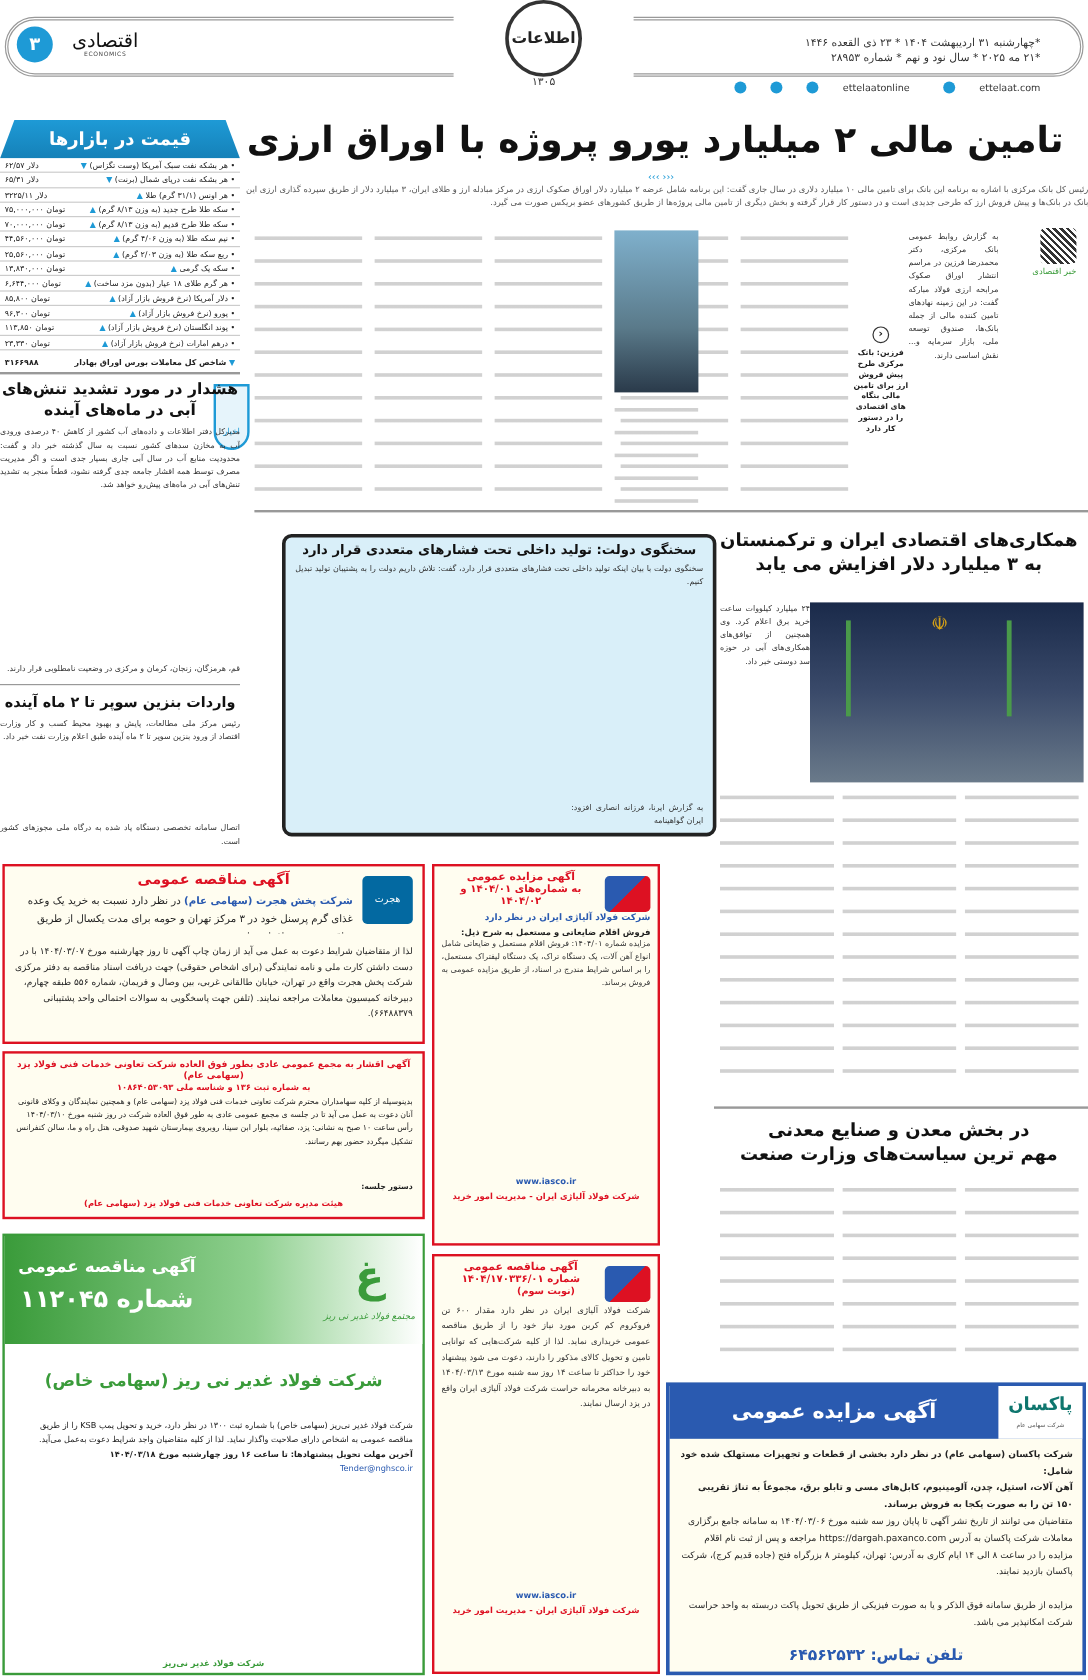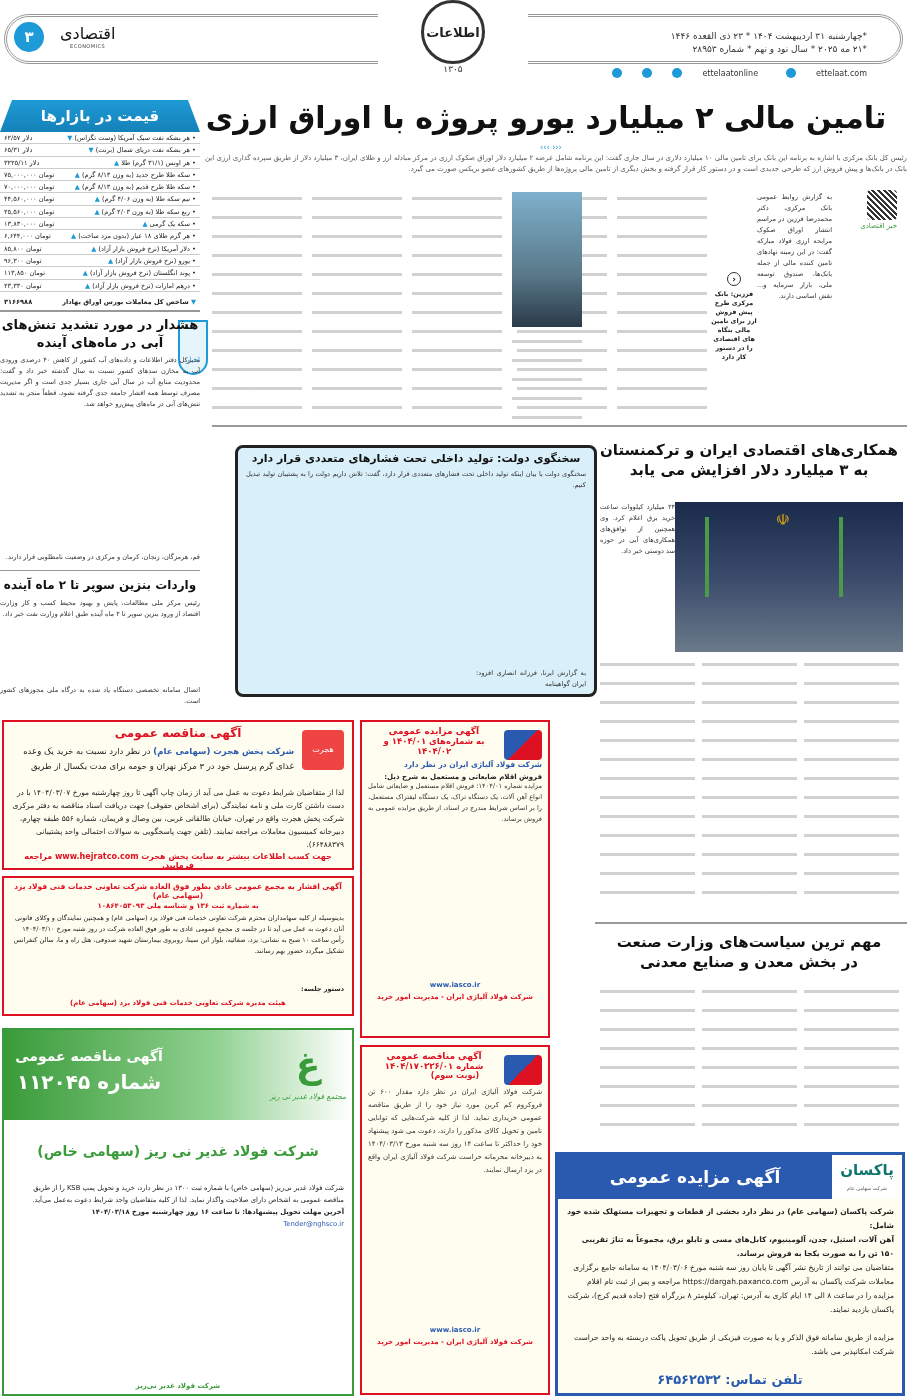--- a/index.html
+++ b/index.html
@@ -294,22 +294,22 @@
     <div class="line"></div>
     <div class="line"></div>
     <div class="line"></div>
     <div class="line"></div>
     <div class="line"></div>
 </div>
 
 <div class="hr" style="top:922px;left:595px;width:312px"></div>
 
 <div class="h2 abs" style="top:932px;right:8px;width:300px;font-size:15px;line-height:20px">
+  <div>در بخش معدن و صنایع معدنی</div>
   <div>مهم ترین سیاست‌های وزارت صنعت</div>
-  <div>در بخش معدن و صنایع معدنی</div>
 </div>
 <div class="text-block" style="top:985px;right:8px;width:95px;height:160px">
   <div class="line"></div>
     <div class="line"></div>
     <div class="line"></div>
     <div class="line"></div>
     <div class="line"></div>
     <div class="line"></div>
     <div class="line"></div>
     <div class="line"></div>
@@ -330,26 +330,25 @@
     <div class="line"></div>
     <div class="line"></div>
     <div class="line"></div>
     <div class="line"></div>
     <div class="line"></div>
     <div class="line"></div>
 </div>
 
 <div class="ad" style="top:720px;left:2px;width:352px;height:150px;padding:4px 8px">
   <div class="h2" style="color:#d12;font-size:12px">آگهی مناقصه عمومی</div>
-  <div style="position:absolute;top:8px;right:8px;width:42px;height:40px;background:#ef4444;color:#fff;font-size:8px;text-align:center;line-height:40px;border-radius:4px">هجرت</div>
+  <div style="position:absolute;top:8px;right:8px;width:42px;height:40px;background:#0369a1;color:#fff;font-size:8px;text-align:center;line-height:40px;border-radius:4px">هجرت</div>
   <div style="font-size:8.5px;line-height:15px;margin-top:4px;margin-right:50px;height:34px;overflow:hidden">
     <b style="color:#2a5ab0">شرکت پخش هجرت (سهامی عام)</b> <span>در نظر دارد نسبت به خرید یک وعده غذای گرم پرسنل خود در ۳ مرکز تهران و حومه برای مدت یکسال از طریق مناقصه عمومی اقدام نماید.</span>
   </div>
   <div style="font-size:7.5px;line-height:13px;margin-top:8px;height:66px;overflow:hidden">لذا از متقاضیان شرایط دعوت به عمل می آید از زمان چاپ آگهی تا روز چهارشنبه مورخ ۱۴۰۴/۰۳/۰۷ با در دست داشتن کارت ملی و نامه نمایندگی (برای اشخاص حقوقی) جهت دریافت اسناد مناقصه به دفتر مرکزی شرکت پخش هجرت واقع در تهران، خیابان طالقانی غربی، بین وصال و فریمان، شماره ۵۵۶ طبقه چهارم، دبیرخانه کمیسیون معاملات مراجعه نمایند. (تلفن جهت پاسخگویی به سوالات احتمالی واحد پشتیبانی ۶۶۴۸۸۳۷۹).</div>
-  <div style="color:#d12;font-weight:bold;font-size:8px;text-align:center">جهت کسب اطلاعات بیشتر به سایت پخش هجرت www.hejratco.com مراجعه فرمایید.</div>
 </div>
 
 <div class="ad" style="top:876px;left:2px;width:352px;height:140px;padding:4px 8px">
   <div style="color:#d12;font-weight:bold;font-size:7.5px;text-align:center">آگهی اقشار به مجمع عمومی عادی بطور فوق العاده شرکت تعاونی خدمات فنی فولاد یزد (سهامی عام)</div>
   <div style="color:#d12;font-weight:bold;font-size:7px;text-align:center;margin-top:2px">به شماره ثبت ۱۳۶ و شناسه ملی ۱۰۸۶۴۰۵۳۰۹۳</div>
   <div style="font-size:6.5px;line-height:11px;margin-top:3px;height:72px;overflow:hidden">بدینوسیله از کلیه سهامداران محترم شرکت تعاونی خدمات فنی فولاد یزد (سهامی عام) و همچنین نمایندگان و وکلای قانونی آنان دعوت به عمل می آید تا در جلسه ی مجمع عمومی عادی به طور فوق العاده شرکت در روز شنبه مورخ ۱۴۰۴/۰۳/۱۰ رأس ساعت ۱۰ صبح به نشانی: یزد، صفائیه، بلوار ابن سینا، روبروی بیمارستان شهید صدوقی، هتل راه و ما، سالن کنفرانس تشکیل میگردد حضور بهم رسانند.</div>
   <div style="font-size:6.5px;font-weight:bold">دستور جلسه:</div>
   <div style="color:#d12;font-weight:bold;font-size:7px;text-align:center;margin-top:6px">هیئت مدیره شرکت تعاونی خدمات فنی فولاد یزد (سهامی عام)</div>
 </div>
 

